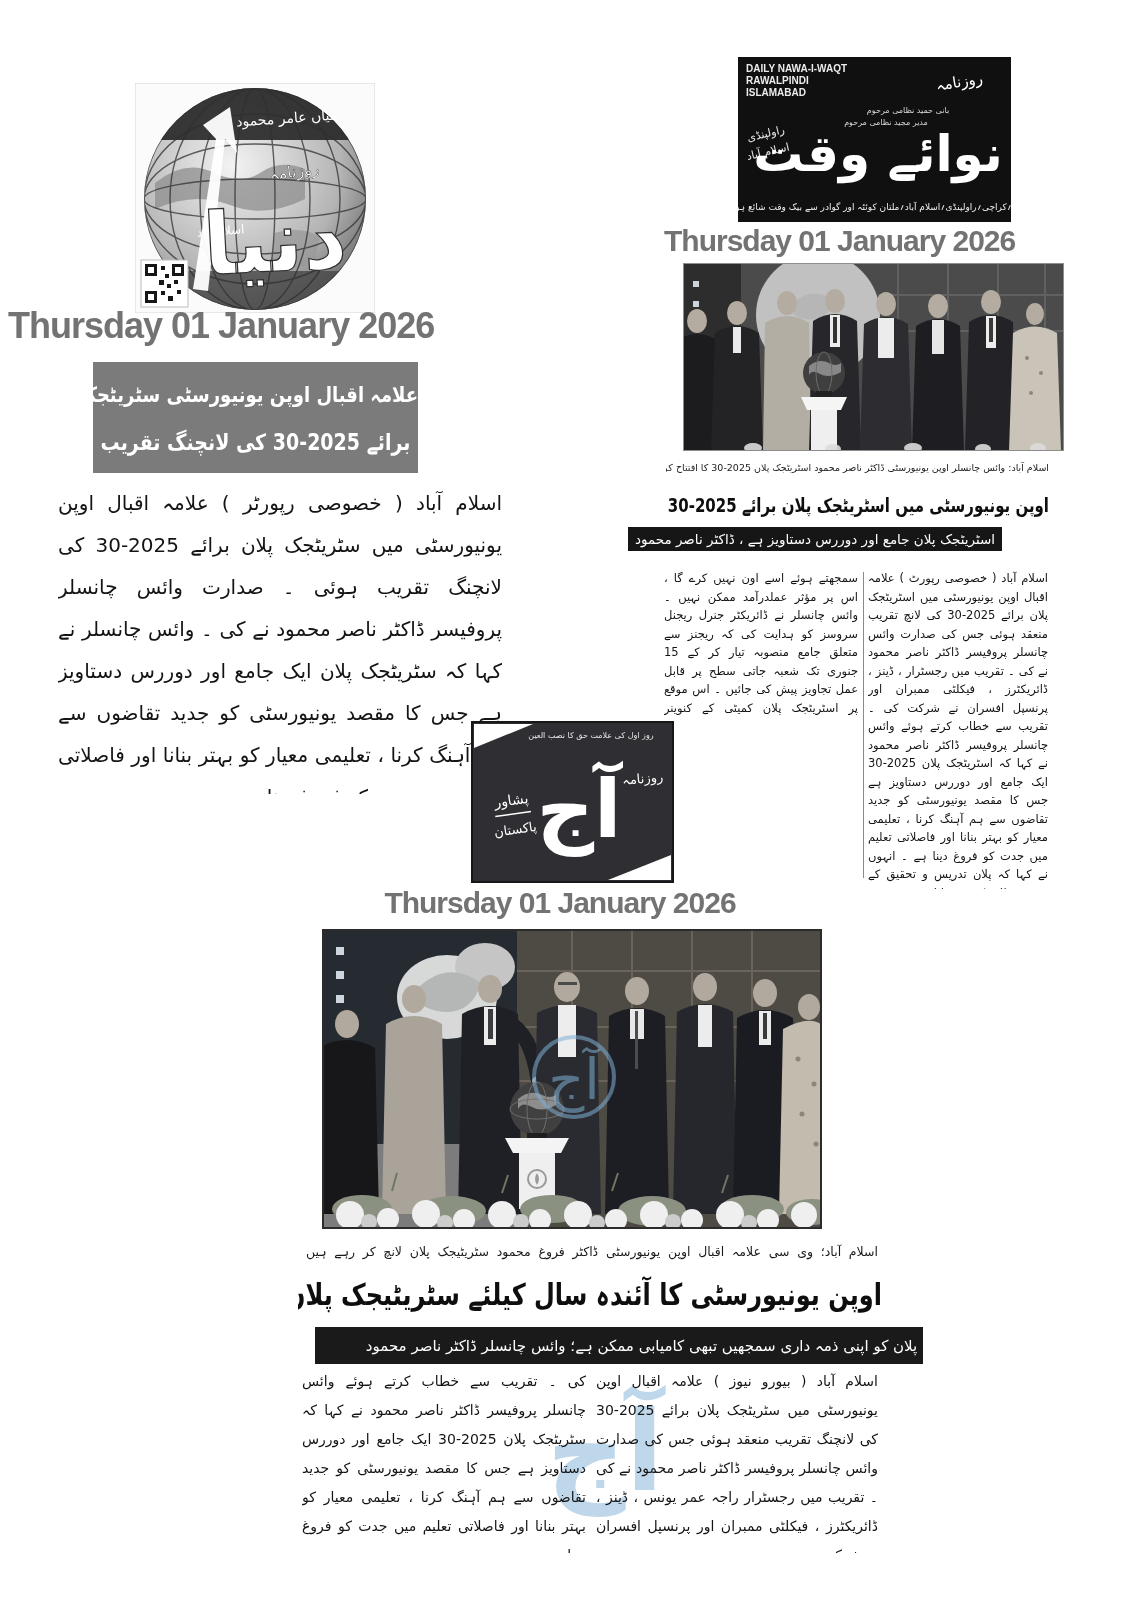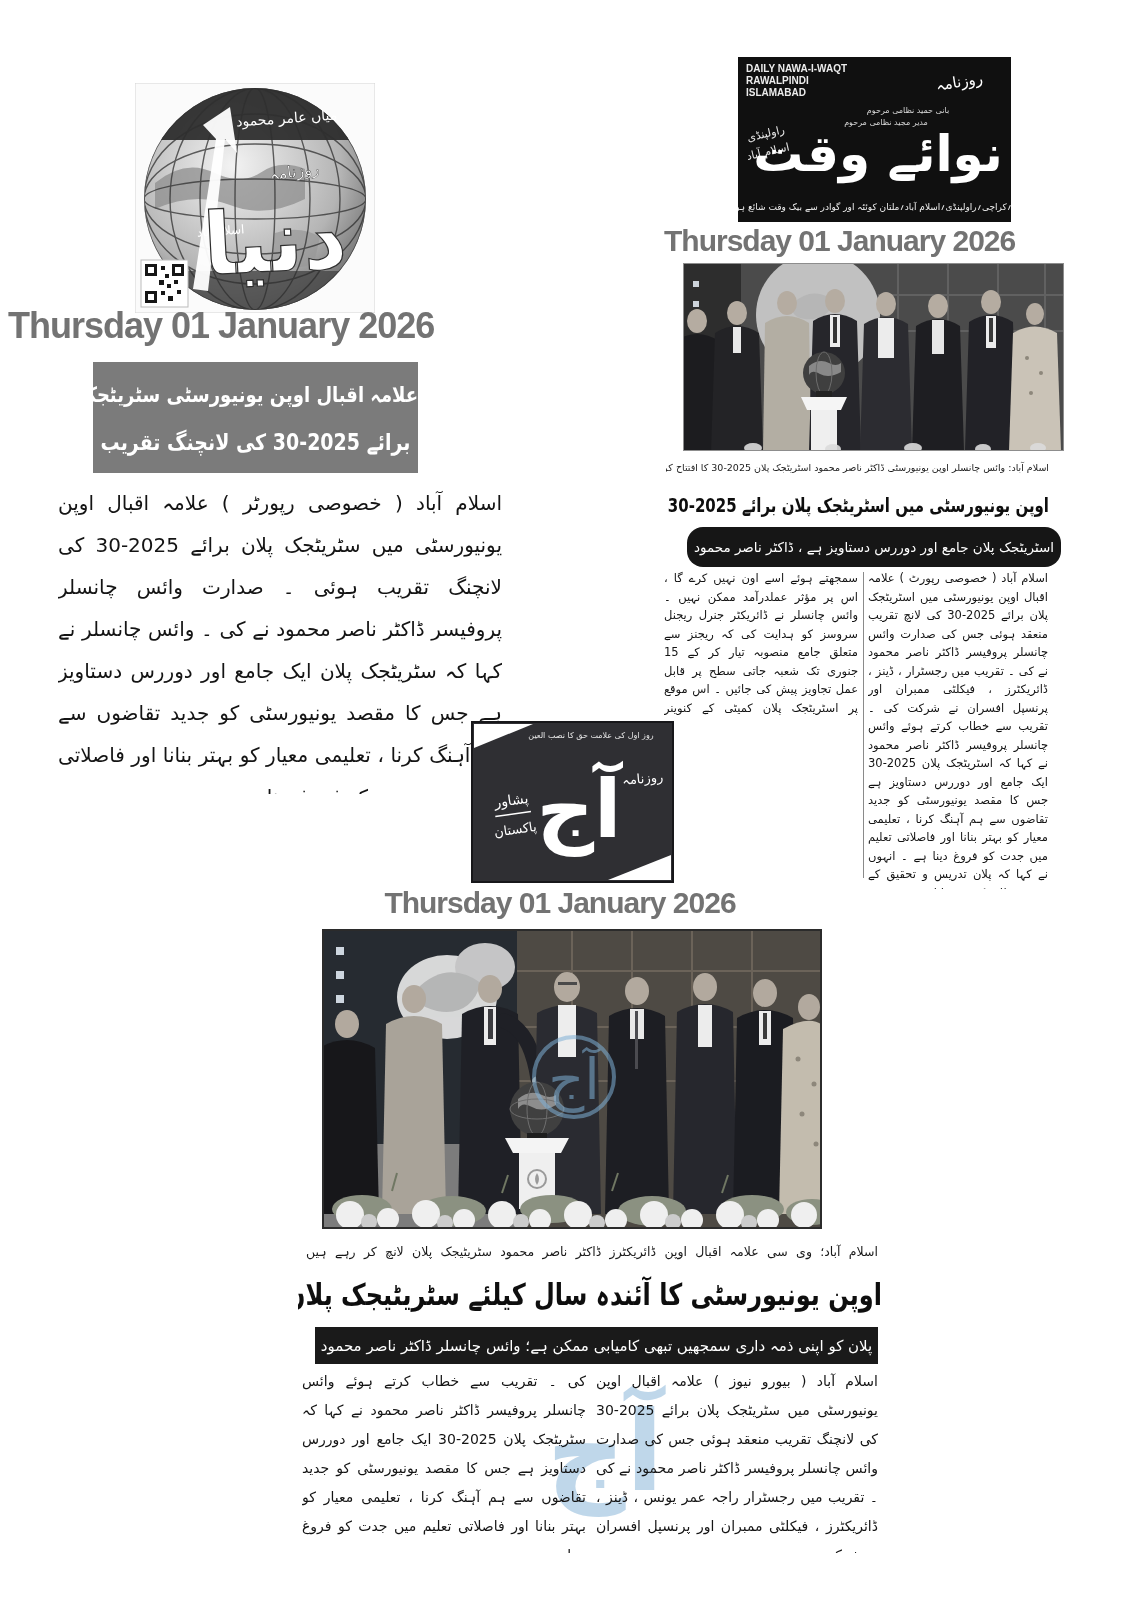--- a/index.html
+++ b/index.html
@@ -192,21 +192,21 @@
           <ellipse cx="300" cy="186" rx="8" ry="5"></ellipse>
           <ellipse cx="355" cy="185" rx="8" ry="5"></ellipse>
         </g>
       <rect x="0.5" y="0.5" width="380" height="187" fill="none" stroke="#8d8d8d"></rect>
     </svg>
 
     <div class="abs urdu caption" style="left:666px;top:456px;width:383px;height:25px;font-size:9.5px;line-height:24px;">اسلام آباد: وائس چانسلر اوپن یونیورسٹی ڈاکٹر ناصر محمود اسٹریٹجک پلان 2025-30 کا افتتاح کر رہے ہیں</div>
 
     <div class="abs urdu bignews" style="left:663px;top:487px;width:386px;height:38px;font-size:15px;line-height:38px;transform:scaleY(1.3);">اوپن یونیورسٹی میں اسٹریٹجک پلان برائے 2025-30 کی افتتاحی تقریب</div>
 
-    <div class="abs urdu kicker" style="left:687px;top:527px;width:374px;height:40px;font-size:13.5px;border-radius:16px;">اسٹریٹجک پلان جامع اور دوررس دستاویز ہے ، ڈاکٹر ناصر محمود</div>
+    <div class="abs urdu kicker" style="left:628px;top:527px;width:374px;height:24px;font-size:13.5px;">اسٹریٹجک پلان جامع اور دوررس دستاویز ہے ، ڈاکٹر ناصر محمود</div>
 
     <div class="abs urdu bodytext" style="left:868px;top:569px;width:180px;height:320px;font-size:11.5px;line-height:18.5px;">اسلام آباد ( خصوصی رپورٹ ) علامہ اقبال اوپن یونیورسٹی میں اسٹریٹجک پلان برائے 2025-30 کی لانچ تقریب منعقد ہوئی جس کی صدارت وائس چانسلر پروفیسر ڈاکٹر ناصر محمود نے کی ۔ تقریب میں رجسٹرار ، ڈینز ، ڈائریکٹرز ، فیکلٹی ممبران اور پرنسپل افسران نے شرکت کی ۔ تقریب سے خطاب کرتے ہوئے وائس چانسلر پروفیسر ڈاکٹر ناصر محمود نے کہا کہ اسٹریٹجک پلان 2025-30 ایک جامع اور دوررس دستاویز ہے جس کا مقصد یونیورسٹی کو جدید تقاضوں سے ہم آہنگ کرنا ، تعلیمی معیار کو بہتر بنانا اور فاصلاتی تعلیم میں جدت کو فروغ دینا ہے ۔ انہوں نے کہا کہ پلان تدریس و تحقیق کے فروغ ، طلبہ کی سہولیات میں بہتری ، ڈیجیٹل ٹیکنالوجی کے مؤثر استعمال اور گورننس کے نظام کو مضبوط بنانے پر مرکوز ہے ۔ وائس چانسلر نے واضح الفاظ میں کہا کہ جب تک ٹیم میں سے ہر ایک اس دستاویز کو اپنی ذمہ داری</div>
     <div class="abs coldiv" style="left:863px;top:572px;height:306px;"></div>
     <div class="abs urdu bodytext" style="left:664px;top:569px;width:194px;height:150px;font-size:11.5px;line-height:18.5px;">سمجھتے ہوئے اسے اون نہیں کرے گا ، اس پر مؤثر عملدرآمد ممکن نہیں ۔ وائس چانسلر نے ڈائریکٹر جنرل ریجنل سروسز کو ہدایت کی کہ ریجنز سے متعلق جامع منصوبہ تیار کر کے 15 جنوری تک شعبہ جاتی سطح پر قابل عمل تجاویز پیش کی جائیں ۔ اس موقع پر اسٹریٹجک پلان کمیٹی کے کنوینر پروفیسر ڈاکٹر ارشد محمود ارشد ، ڈاکٹر محمد کمال خان اور ڈاکٹر باشعہ عمران نے پلان کی تیاری کے مختلف مراحل پر روشنی ڈالی ۔</div>
   </section>
 
   <section>
     <svg class="abs" style="left:471px;top:721px;" width="203" height="162" viewBox="0 0 203 162">
       <rect x="1" y="1" width="201" height="160" fill="#2f2f33" stroke="#17171a" stroke-width="2"></rect>
       <polygon points="3,3 62,3 3,27" fill="#ffffff"></polygon>
@@ -352,25 +352,25 @@
             <circle cx="123" cy="294" r="8"></circle>
             <circle cx="199" cy="293" r="8"></circle>
           <circle cx="275" cy="294" r="8"></circle>
             <circle cx="351" cy="293" r="8"></circle>
             <circle cx="427" cy="294" r="8"></circle>
           </g>
       </g>
       <rect x="1" y="1" width="498" height="298" fill="none" stroke="#2b2b2b" stroke-width="2"></rect>
     </svg>
 
-    <div class="abs urdu caption" style="left:306px;top:1238px;width:572px;height:28px;font-size:12.5px;line-height:27px;">اسلام آباد؛ وی سی علامہ اقبال اوپن ڈائریکٹرز ڈاکٹر ناصر محمود سٹریٹیجک پلان لانچ کر رہے ہیں</div>
+    <div class="abs urdu caption" style="left:306px;top:1238px;width:572px;height:28px;font-size:12.5px;line-height:27px;">اسلام آباد؛ وی سی علامہ اقبال اوپن یونیورسٹی ڈاکٹر فروغ محمود سٹریٹیجک پلان لانچ کر رہے ہیں</div>
 
     <div class="abs urdu bignews" style="left:298px;top:1268px;width:584px;height:52px;font-size:24px;line-height:52px;transform:scaleY(1.25);">اوپن یونیورسٹی کا آئندہ سال کیلئے سٹریٹیجک پلان لانچ</div>
 
-    <div class="abs urdu kicker" style="left:315px;top:1327px;width:563px;height:37px;font-size:15px;background:#1a1a1a;">پلان کو اپنی ذمہ داری سمجھیں تبھی کامیابی ممکن ہے؛ وائس چانسلر ڈاکٹر ناصر محمود</div>
+    <div class="abs urdu kicker" style="left:315px;top:1327px;width:563px;height:37px;font-size:15px;background:#1a1a1a;padding-left:45px;">پلان کو اپنی ذمہ داری سمجھیں تبھی کامیابی ممکن ہے؛ وائس چانسلر ڈاکٹر ناصر محمود</div>
 
     <div class="abs wm" style="left:540px;top:1372px;width:130px;font-size:110px;line-height:160px;">آج</div>
 
     <div class="abs urdu bodytext z1" style="left:596px;top:1367px;width:282px;height:186px;font-size:14px;line-height:29px;">اسلام آباد ( بیورو نیوز ) علامہ اقبال اوپن یونیورسٹی میں سٹریٹجک پلان برائے 2025-30 کی لانچنگ تقریب منعقد ہوئی جس کی صدارت وائس چانسلر پروفیسر ڈاکٹر ناصر محمود نے کی ۔ تقریب میں رجسٹرار راجہ عمر یونس ، ڈینز ، ڈائریکٹرز ، فیکلٹی ممبران اور پرنسپل افسران نے شرکت</div>
     <div class="abs urdu bodytext z1" style="left:302px;top:1367px;width:284px;height:186px;font-size:14px;line-height:29px;">کی ۔ تقریب سے خطاب کرتے ہوئے وائس چانسلر پروفیسر ڈاکٹر ناصر محمود نے کہا کہ سٹریٹجک پلان 2025-30 ایک جامع اور دوررس دستاویز ہے جس کا مقصد یونیورسٹی کو جدید تقاضوں سے ہم آہنگ کرنا ، تعلیمی معیار کو بہتر بنانا اور فاصلاتی تعلیم میں جدت کو فروغ دینا ہے ۔</div>
   </section>
 
 </div>
 
 </body></html>

